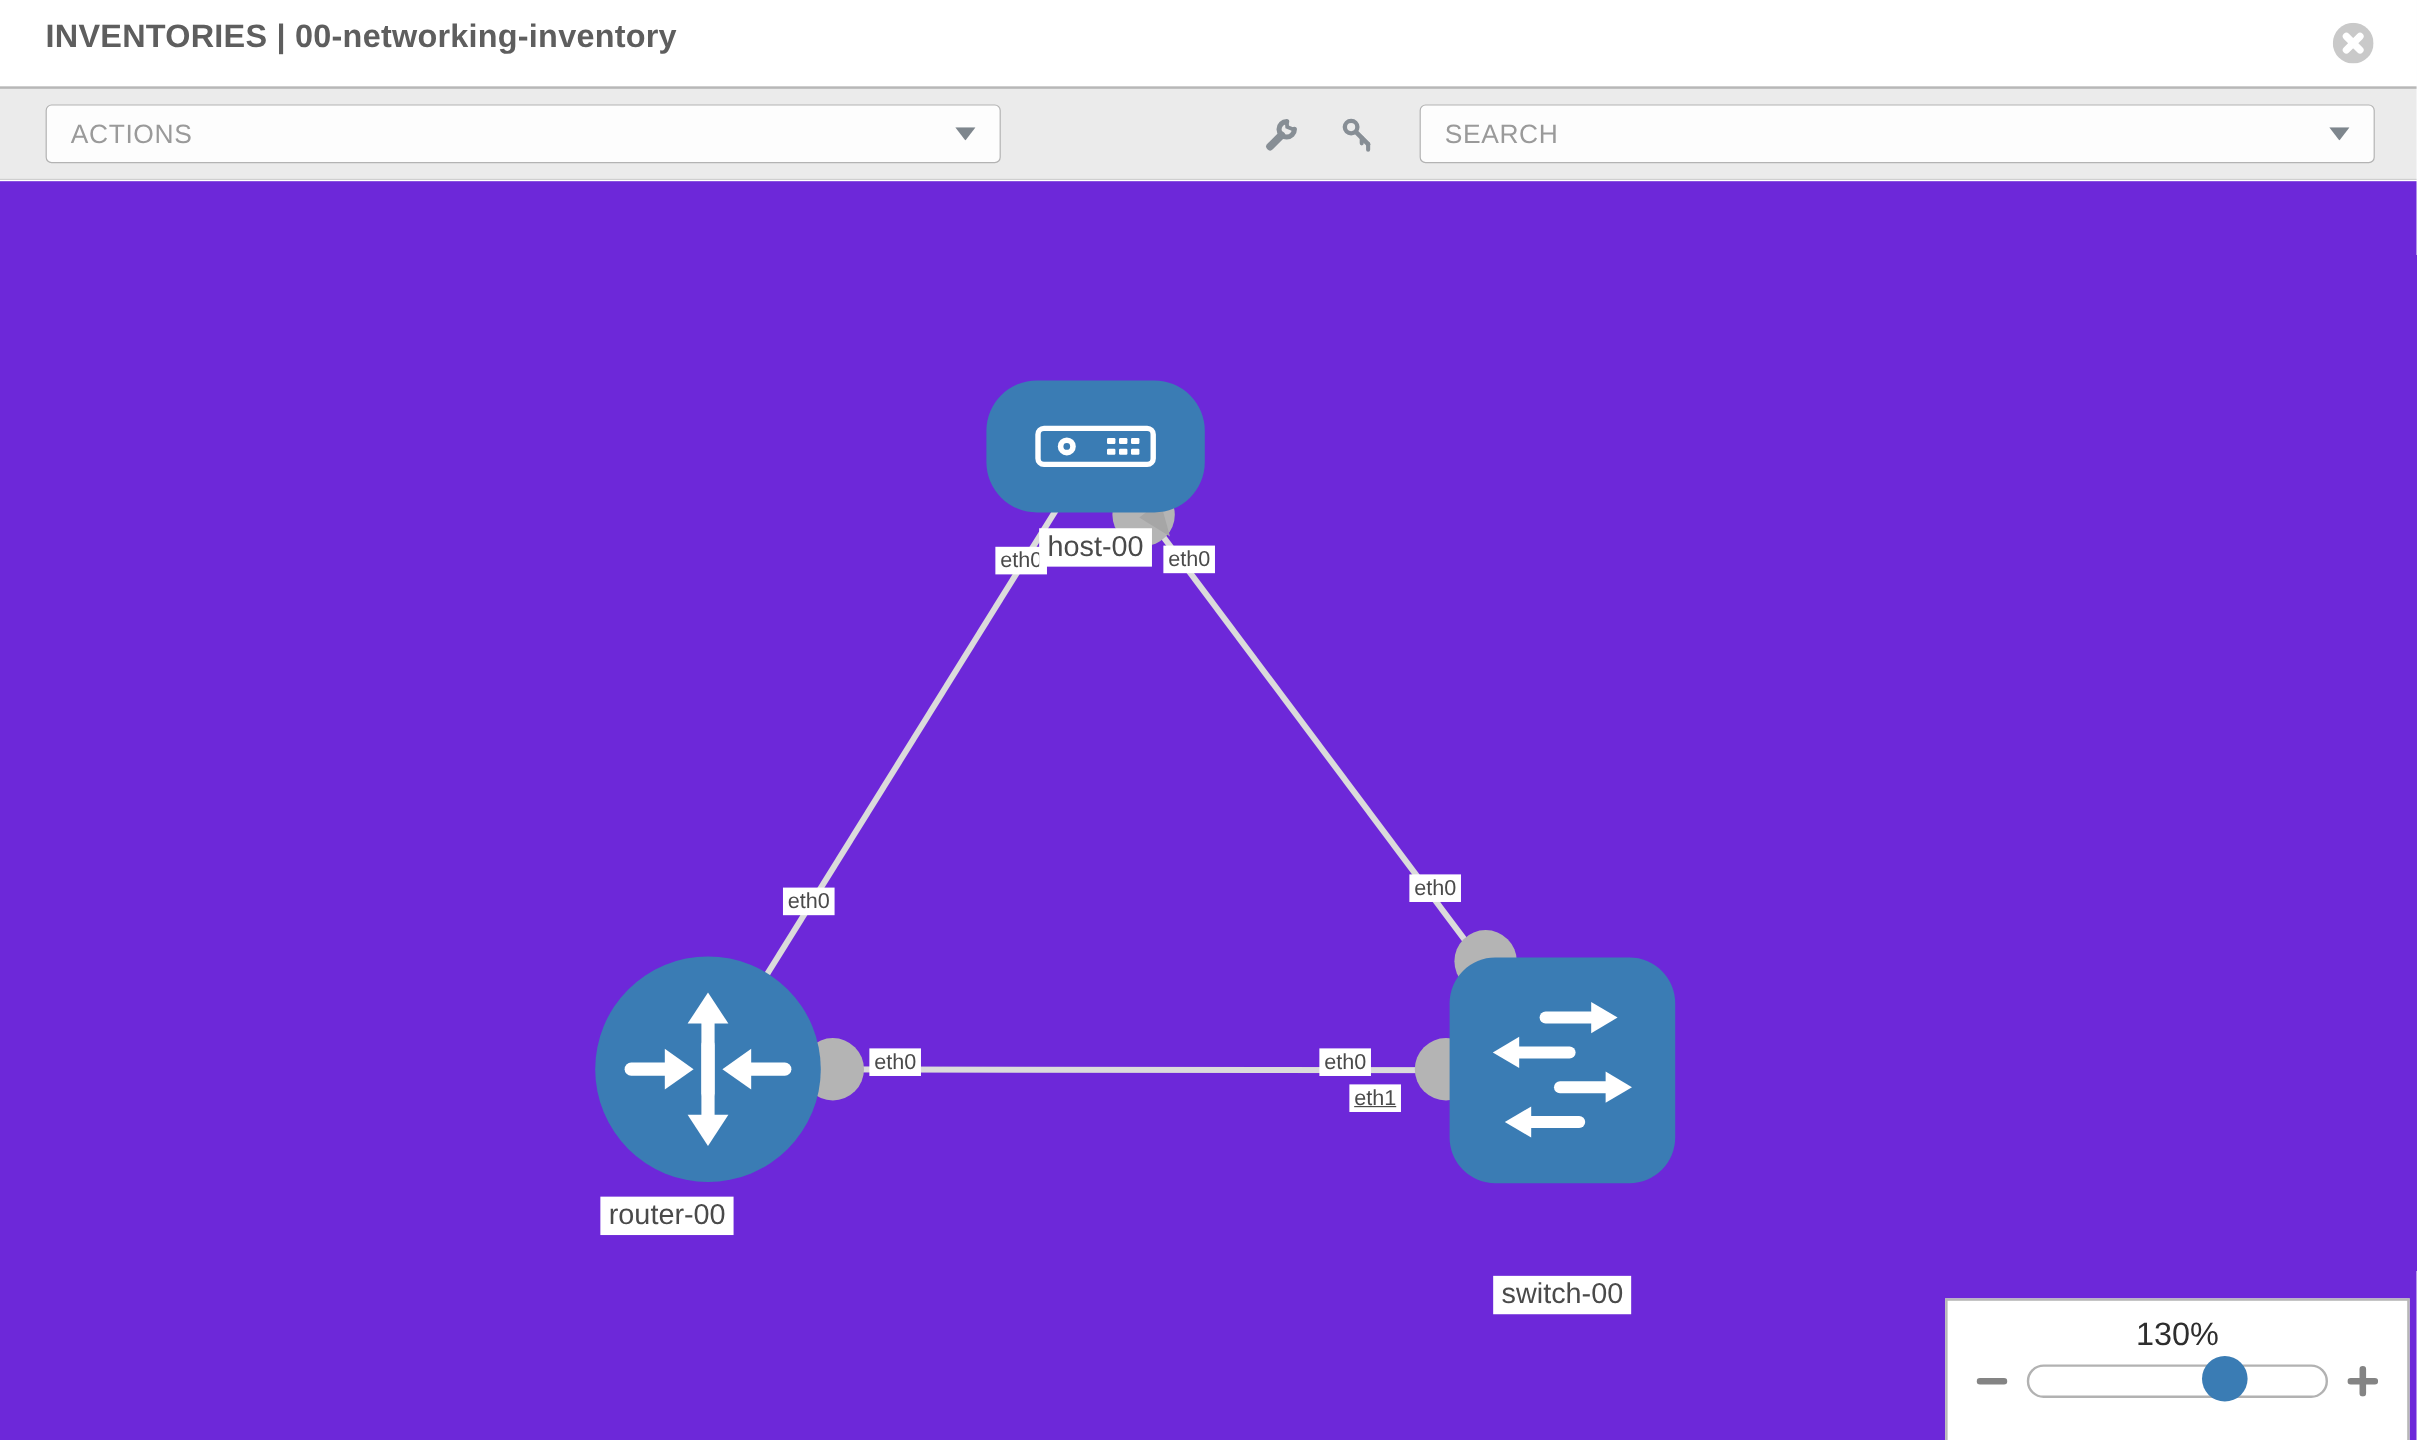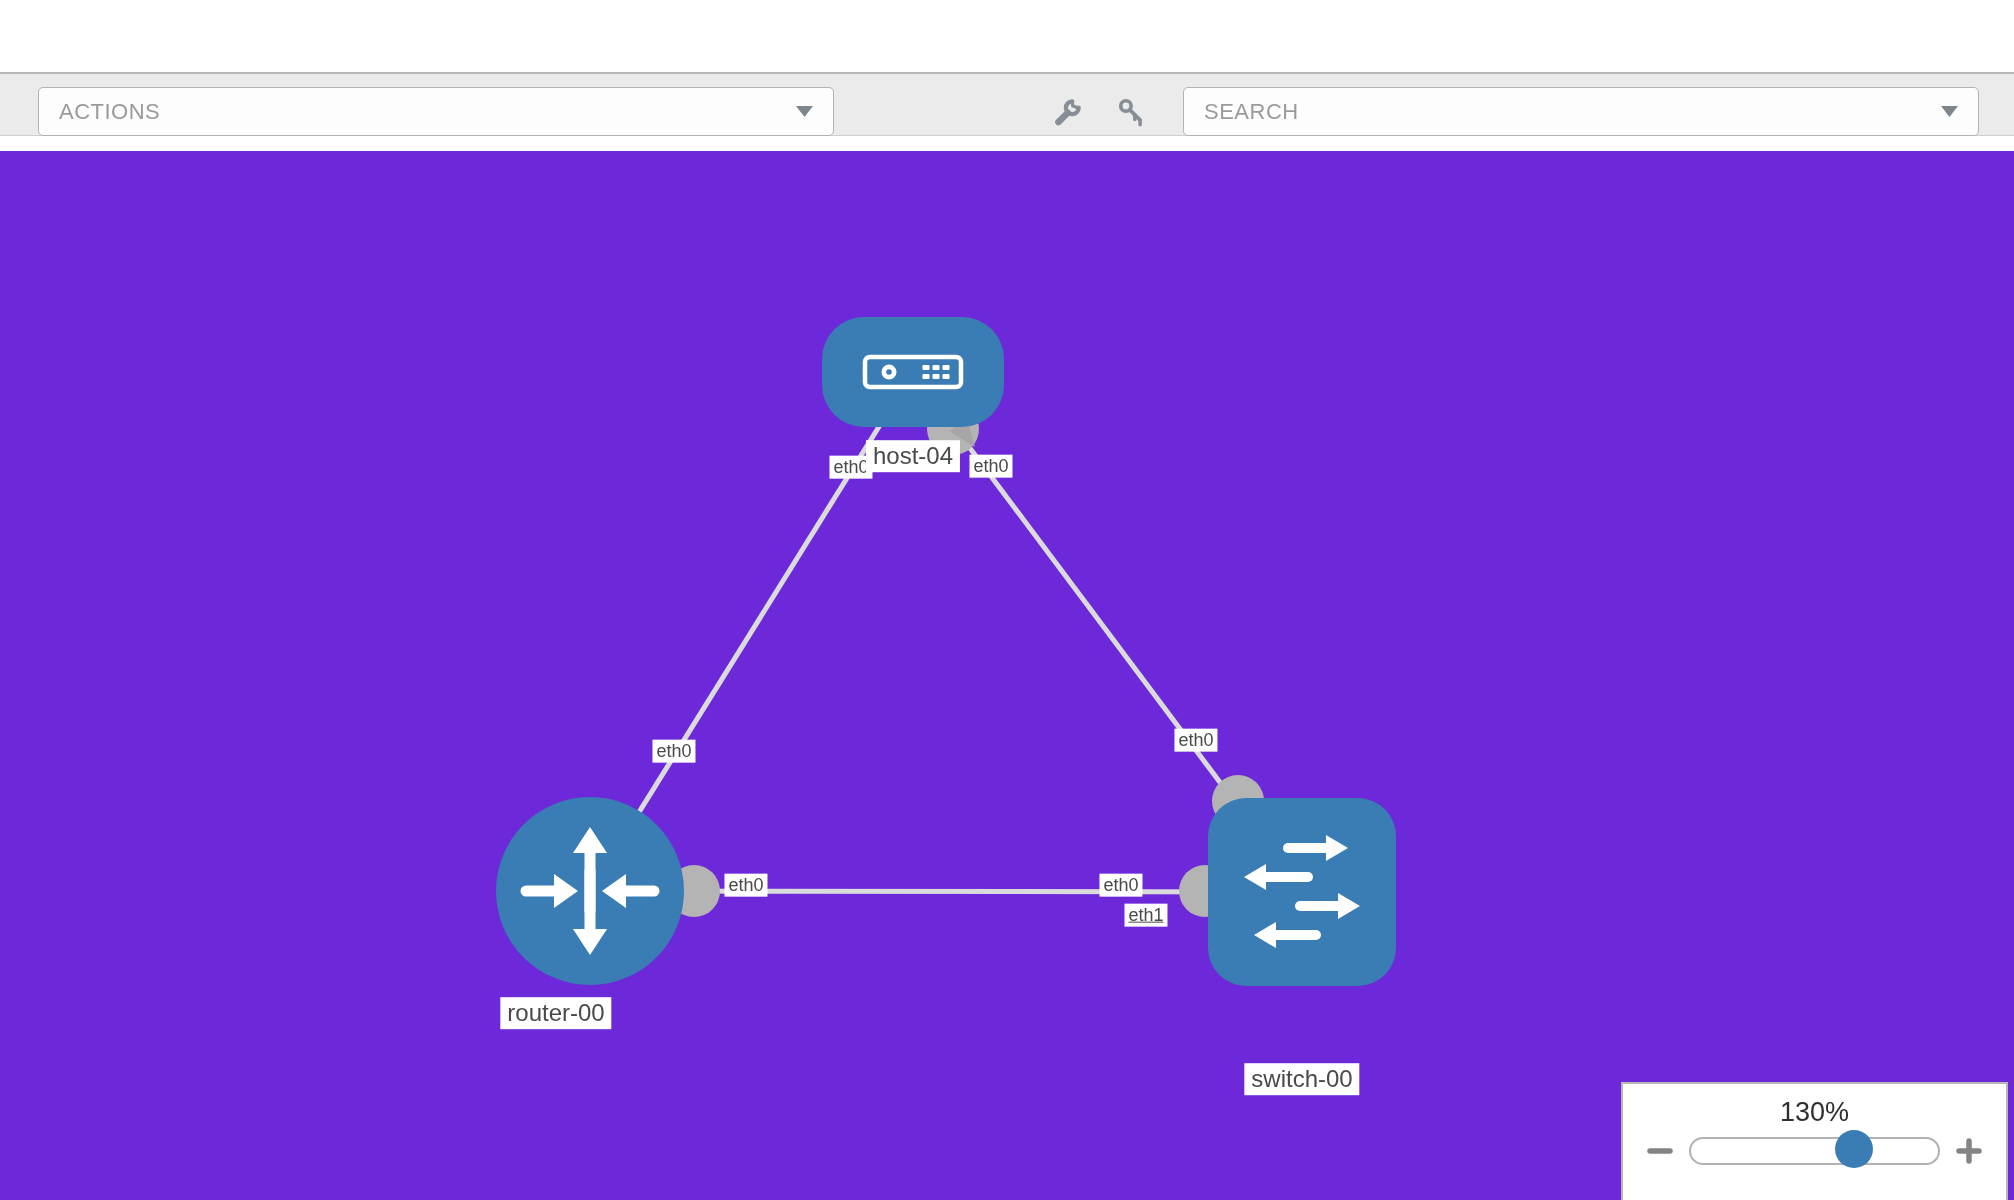--- a/index.html
+++ b/index.html
@@ -7,21 +7,21 @@
        font-family:"Liberation Sans","DejaVu Sans",sans-serif;background:#fff;}
 
   
   .titlebar{position:absolute;top:0;left:0;width:2014px;height:72px;background:#fff;}
   .titlebar h1{position:absolute;left:38px;top:15px;margin:0;
                font-size:27px;font-weight:700;color:#5e5e5e;letter-spacing:.2px;}
   .close-btn{position:absolute;right:36px;top:19px;width:34px;height:34px;
              border:0;background:transparent;padding:0;cursor:pointer;}
 
   
-  .toolbar{position:absolute;top:72px;left:0;width:2014px;height:64px;
+  .toolbar{position:absolute;top:72px;left:0;width:2014px;height:78px;
            background:#ebebeb;border-top:2px solid #b7b7b7;border-bottom:1px solid #cfcfcf;
            box-sizing:border-box;}
   .select{position:absolute;top:13px;height:49px;box-sizing:border-box;
           background:#fdfdfd;border:1px solid #b3b3b3;border-radius:5px;
           display:flex;align-items:center;padding:0 20px;
           color:#9a9a9a;font-size:22px;letter-spacing:.5px;cursor:pointer;}
   .select .caret{margin-left:auto;}
   .select.actions{left:38px;width:796px;}
   .select.search{left:1183px;width:796px;}
   .tools{position:absolute;top:0;left:1052px;height:76px;display:flex;align-items:center;gap:32px;}
@@ -45,20 +45,29 @@
   .zoom-row button{background:transparent;border:0;padding:0;cursor:pointer;line-height:0;}
   .slider{flex:1;height:28px;margin:0 16px;position:relative;box-sizing:border-box;
           background:#fff;border:2px solid #b2b2b2;border-radius:15px;cursor:pointer;}
   .slider .thumb{position:absolute;top:-9px;width:38px;height:38px;border-radius:50%;cursor:grab;}
 </style>
 </head>
 <body>
 
 <div class="app">
 
+  <div class="titlebar">
+    <h1>INVENTORIES | 00-networking-inventory</h1>
+    <button class="close-btn">
+      <svg width="34" height="34" viewBox="0 0 34 34">
+        <circle cx="17" cy="17" r="17" fill="#c9c9c9"></circle>
+        <path d="M11.3 11.3 L22.7 22.7 M22.7 11.3 L11.3 22.7" stroke="#fff" stroke-width="6" stroke-linecap="round"></path>
+      </svg>
+    </button>
+  </div>
 
   <div class="toolbar">
     <div class="select actions">
       <span>ACTIONS</span>
       <svg class="caret" width="17" height="11" viewBox="0 0 17 11">
         <polygon points="0,0 17,0 8.5,11" fill="#7e868d"></polygon>
       </svg>
     </div>
 
     <div class="tools">
@@ -142,21 +151,21 @@
         </g>
       </svg>
     <div id="labels">
         <div class="if-label front" style="left: 851px; top: 316px;">eth0</div>
         <div class="if-label front" style="left: 674px; top: 600px;">eth0</div>
         <div class="if-label front" style="left: 991px; top: 315px;">eth0</div>
         <div class="if-label front" style="left: 1196px; top: 589px;">eth0</div>
         <div class="if-label front" style="left: 746px; top: 734px;">eth0</div>
         <div class="if-label" style="left: 1121px; top: 734px;">eth0</div>
         <div class="if-label front" style="left: 1146px; top: 764px; text-decoration: underline;">eth1</div>
-        <div class="node-label" style="left: 913px; top: 305px;">host-04</div>
+        <div class="node-label" style="left: 913px; top: 305px;">host-00</div>
         <div class="node-label" style="left: 556px; top: 862px;">router-00</div>
         <div class="node-label" style="left: 1302px; top: 896px; margin-top: 32px;">switch-00</div>
       </div>
   </div>
 
   <div class="zoom-panel">
     <div class="zoom-level">130%</div>
     <div class="zoom-row">
       <button>
         <svg width="26" height="26" viewBox="0 0 26 26">

